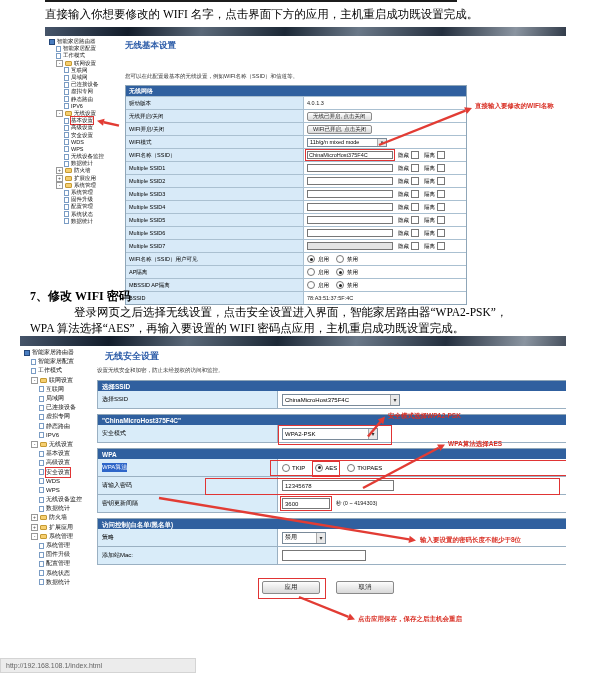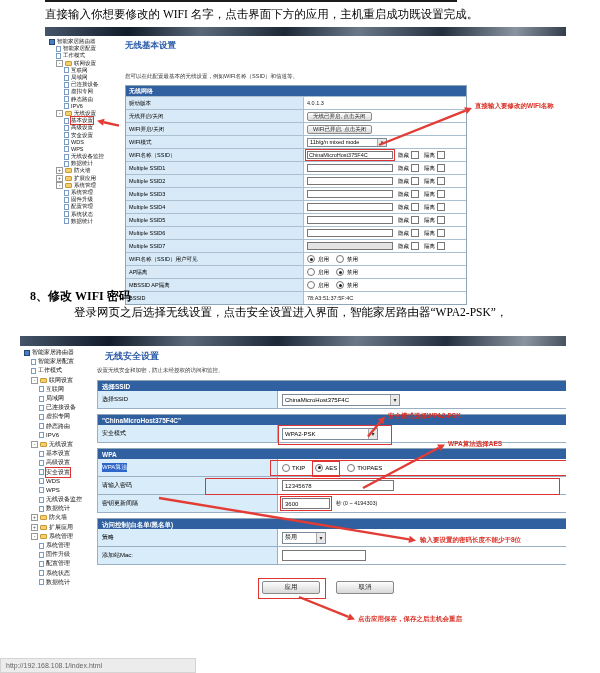--- a/index.html
+++ b/index.html
@@ -373,22 +373,23 @@
     </div>
     <div class="anno" id="anno5" style="left:430px;top:75px">直接输入要修改的WIFI名称</div>
     <svg class="ov" id="svg1" width="522" height="253">
         <line x1="74" y1="98.65625" x2="58.82592999054022" y2="95.20759772512278" stroke="#e23c34" stroke-width="2.4"></line>
         <polygon points="52,93.65625 59.62376596346051,91.69711944427353 58.02809401761993,98.71807600597204" fill="#e23c34"></polygon>
         <line x1="334" y1="118" x2="420.49585110219584" y2="83.58767214213715" stroke="#e23c34" stroke-width="2.4"></line>
         <polygon points="427,81 421.8266539181521,86.93266300386502 419.1650482862396,80.24268128040929" fill="#e23c34"></polygon>
       </svg>
   </div>
 
-  <div class="para h4">8、修改 WIFI 密码</div>
+  <div class="para h4">7、修改 WIFI 密码</div>
   <div class="para para2a">登录网页之后选择无线设置，点击安全设置进入界面，智能家居路由器“WPA2-PSK”，</div>
+  <div class="para para2b">WPA 算法选择“AES”，再输入要设置的 WIFI 密码点应用，主机重启成功既设置完成。</div>
 
   <div class="shot shot2" id="shot2">
     <div class="banner"></div>
     <div class="shot-body">
       <div class="tree tree2w" id="tree2">
           <div class="ti lvl0">
             <span class="ic ic-router"></span>
             <span class="tl">智能家居路由器</span>
           </div>
           <div class="ti lvl1">

